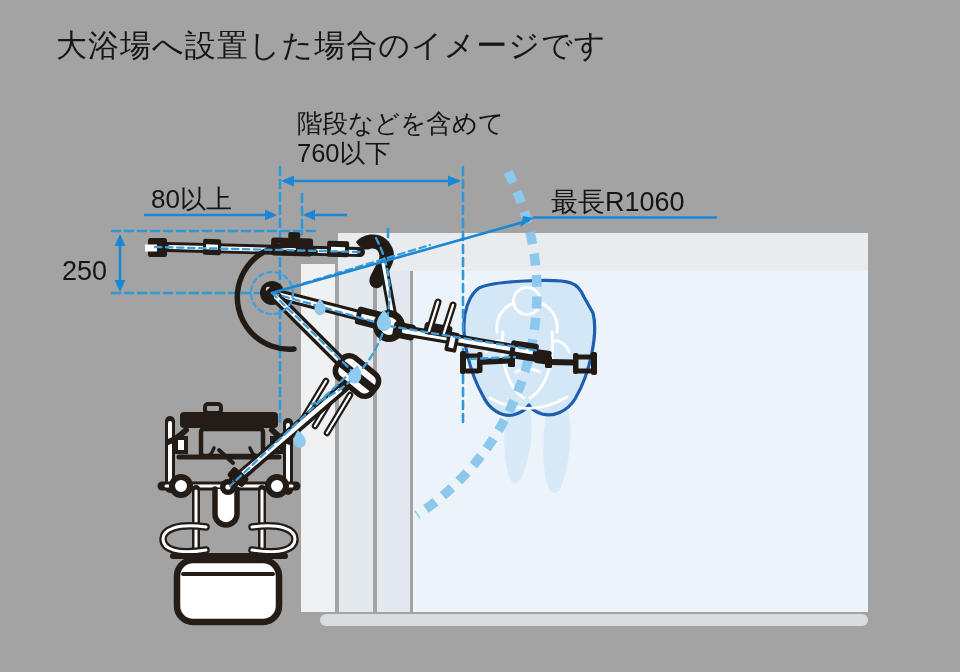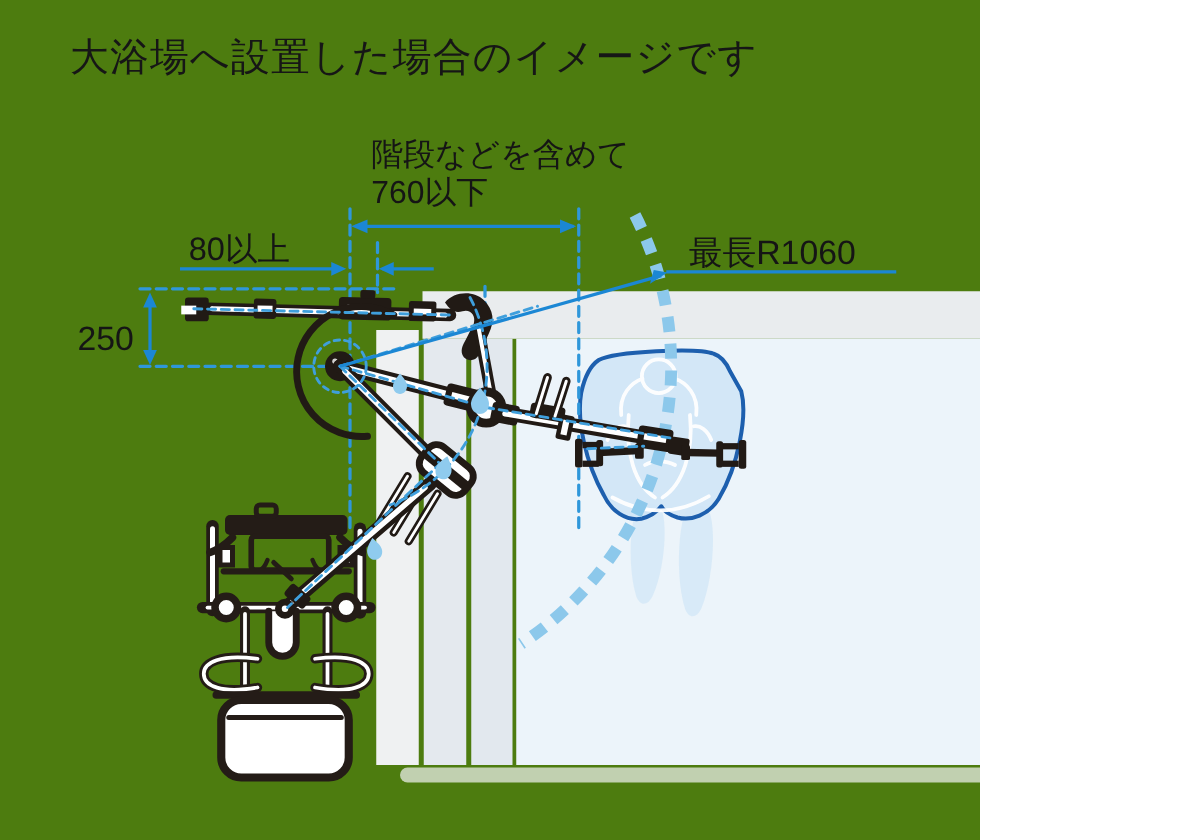--- a/index.html
+++ b/index.html
@@ -1,16 +1,16 @@
 <!DOCTYPE html>
 <html><head>
 <meta charset="utf-8">
 <style>
   html,body{margin:0;padding:0;background:#ffffff;}
-  .stage{position:relative;width:784px;height:672px;background:#4d7c0f;overflow:hidden;
+  .stage{position:relative;width:960px;height:672px;background:#a3a3a3;overflow:hidden;
          font-family:"Liberation Sans","DejaVu Sans",sans-serif;}
   svg{display:block}
   .title-serif{font-family:"Liberation Serif","DejaVu Serif",serif;font-size:31px;fill:#161616;letter-spacing:1px;}
   .lbl{font-family:"Liberation Sans","DejaVu Sans",sans-serif;fill:#151515;}
   .lbl-25{font-size:25.5px;}
   .lbl-26{font-size:26px;}
   .lbl-27{font-size:27px;}
 </style>
 </head>
 <body>

